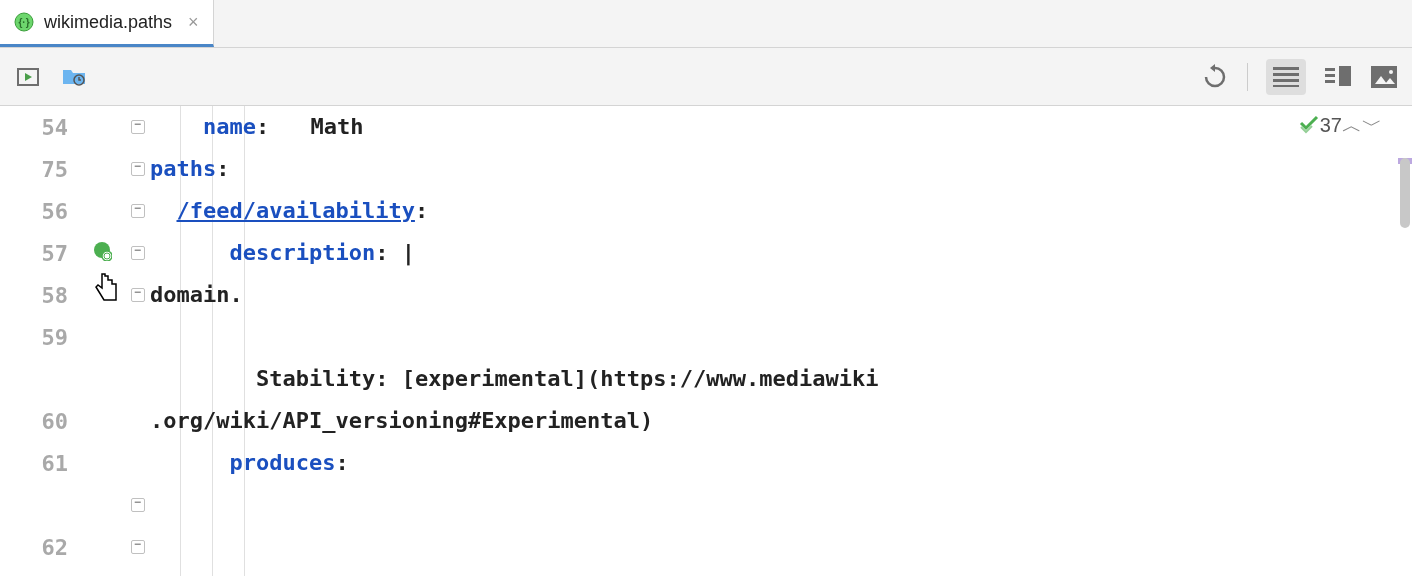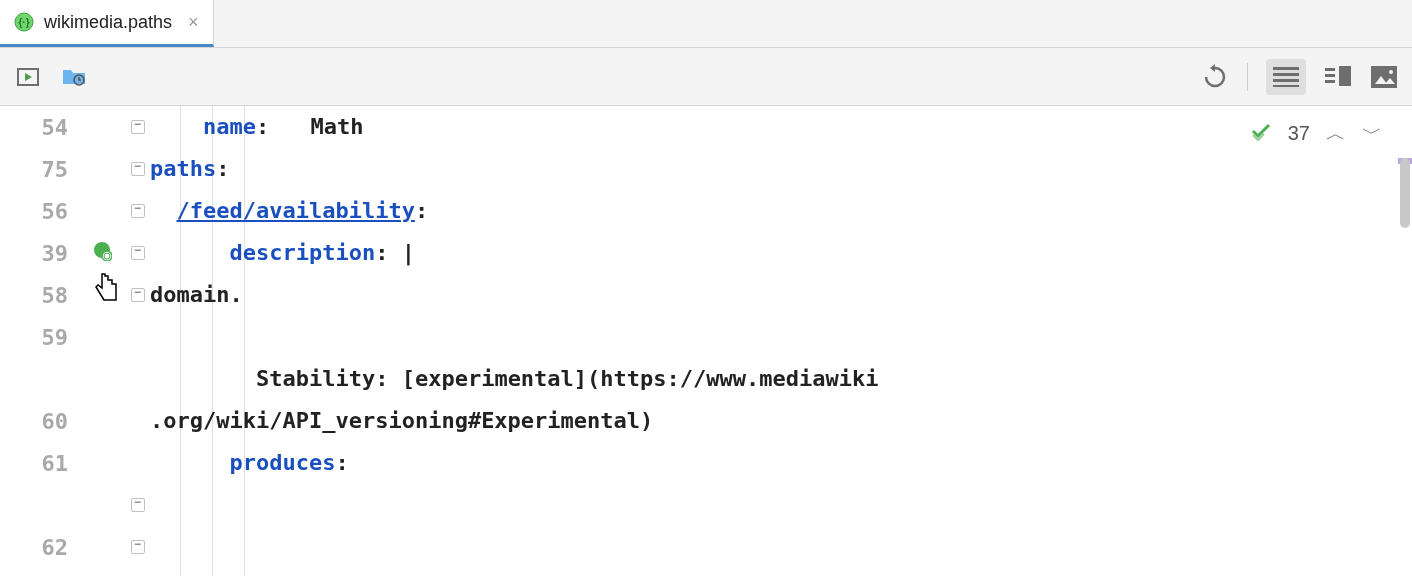--- a/index.html
+++ b/index.html
@@ -136,25 +136,25 @@
     }
     .key { color: #1a4fbf; }
     .val { color: #222; margin-left: 28px; }
     .colon { color: #222; }
     .path-link { color: #1a4fbf; text-decoration: underline; }
     .pipe { color: #222; }
     .text { color: #222; }
     
     .inspect-badge {
       position: absolute;
-      top: 120px;
+      top: 112px;
       right: 30px;
       display: flex;
       align-items: center;
-      gap: 16px;
+      gap: 0;
       font-size: 20px;
       color: #555;
     }
     .caret { color: #888; font-size: 20px; cursor:pointer; }
     
     .hand-cursor {
       position: absolute;
       left: 92px;
       top: 270px;
       font-size: 26px;
@@ -245,21 +245,21 @@
     </div>
   </div>
 </div>
 
 <div class="editor">
 
   <div class="gutter">
     <div class="line-row">54</div>
     <div class="line-row">75</div>
     <div class="line-row">56</div>
-    <div class="line-row">39</div>
+    <div class="line-row">57</div>
     <div class="line-row">58</div>
     <div class="line-row">59</div>
     <div class="line-row"></div>
     <div class="line-row">60</div>
     <div class="line-row">61</div>
     <div class="line-row"></div>
     <div class="line-row">62</div>
   </div>
 
   <div class="gutter-icons">

